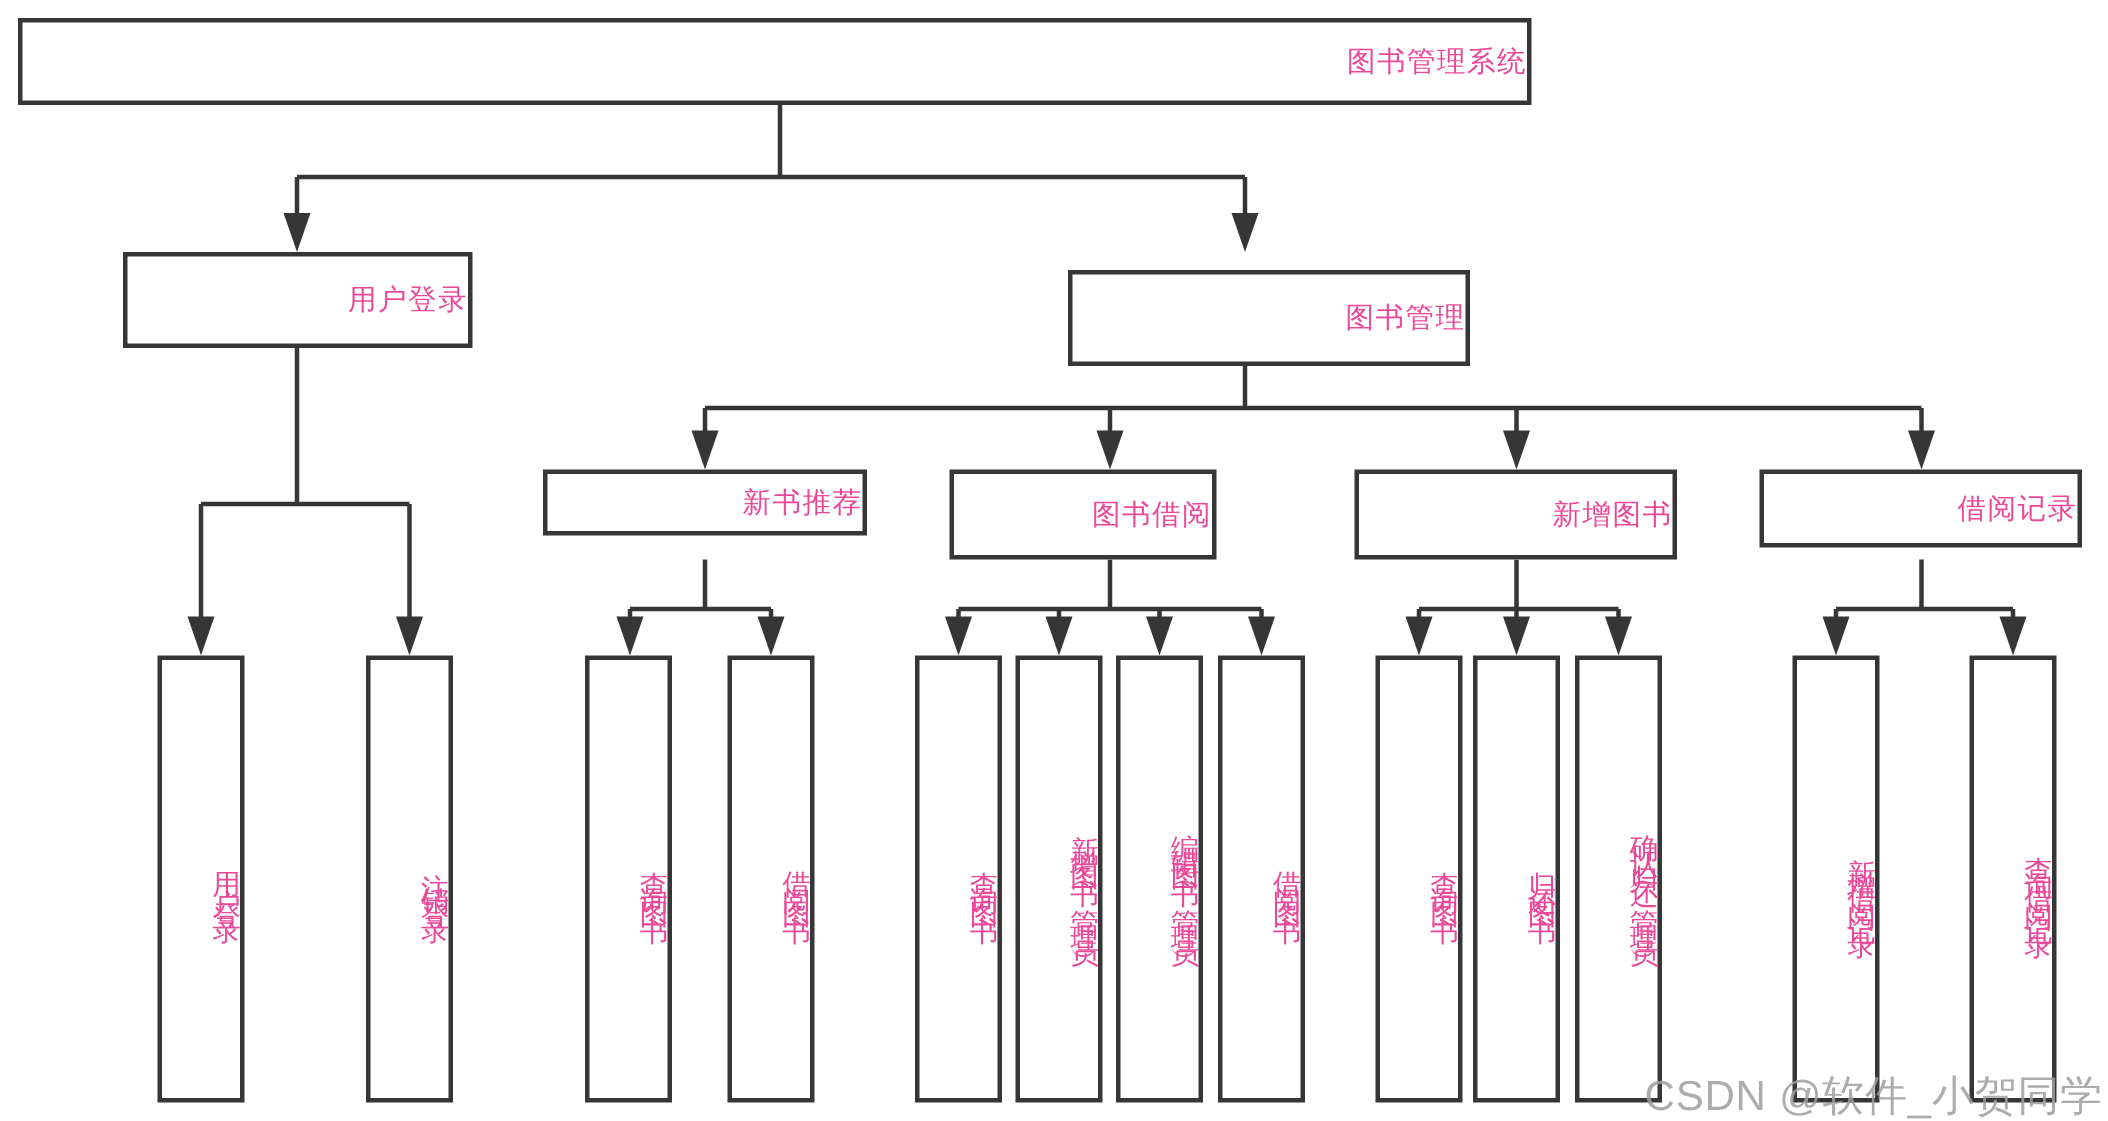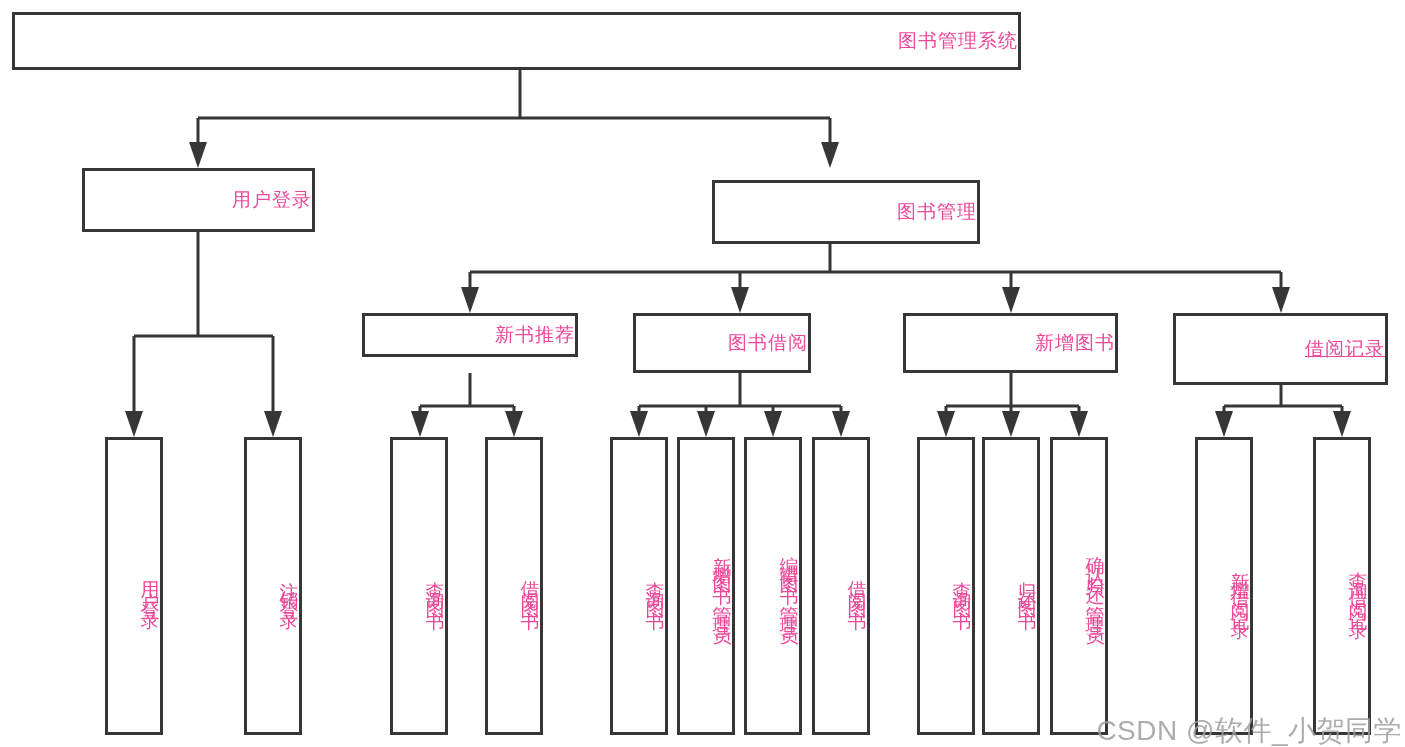--- a/index.html
+++ b/index.html
@@ -38,21 +38,21 @@
     line-height: 1;
     white-space: nowrap;
   }
   
   .n-root { left: 12px;  top: 12px;  width: 1009px; height: 58px; }
   .n-l2a  { left: 82px;  top: 168px; width: 233px;  height: 64px; }
   .n-l2b  { left: 712px; top: 180px; width: 268px;  height: 64px; font-family: Liberation Mono, monospace; }
   .n-l3a  { left: 362px;  top: 313px; width: 216px; height: 44px; }
   .n-l3b  { left: 633px;  top: 313px; width: 178px; height: 60px; }
   .n-l3c  { left: 903px;  top: 313px; width: 215px; height: 60px; }
-  .n-l3d  { left: 1173px; top: 313px; width: 215px; height: 72px; text-decoration: underline; }
+  .n-l3d  { left: 1173px; top: 313px; width: 215px; height: 52px; }
   .g1a { left: 105px; }  .g1b { left: 244px; }
   .g2a { left: 390px; }  .g2b { left: 485px; }
   .g3a { left: 610px; }  .g3b { left: 677px; }  .g3c { left: 744px; }  .g3d { left: 812px; }
   .g4a { left: 917px; }  .g4b { left: 982px; }  .g4c { left: 1050px; }
   .g5a { left: 1195px; } .g5b { left: 1313px; }
   .watermark {
     position: absolute;
     top: 712px;
     right: 3px;
     font-size: 28px;

